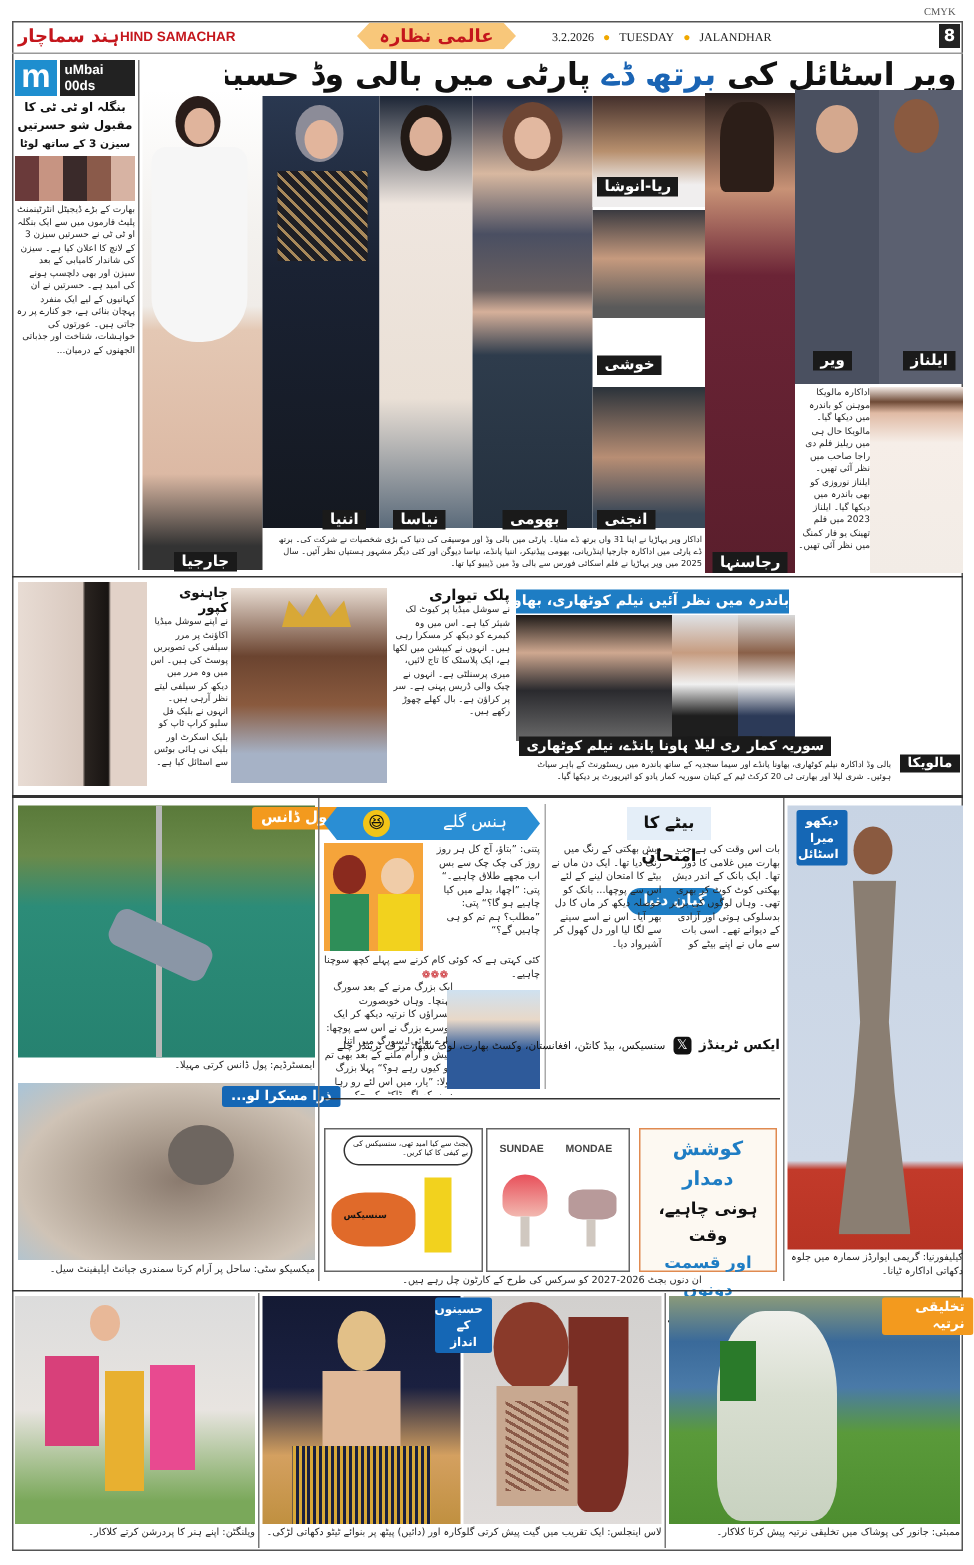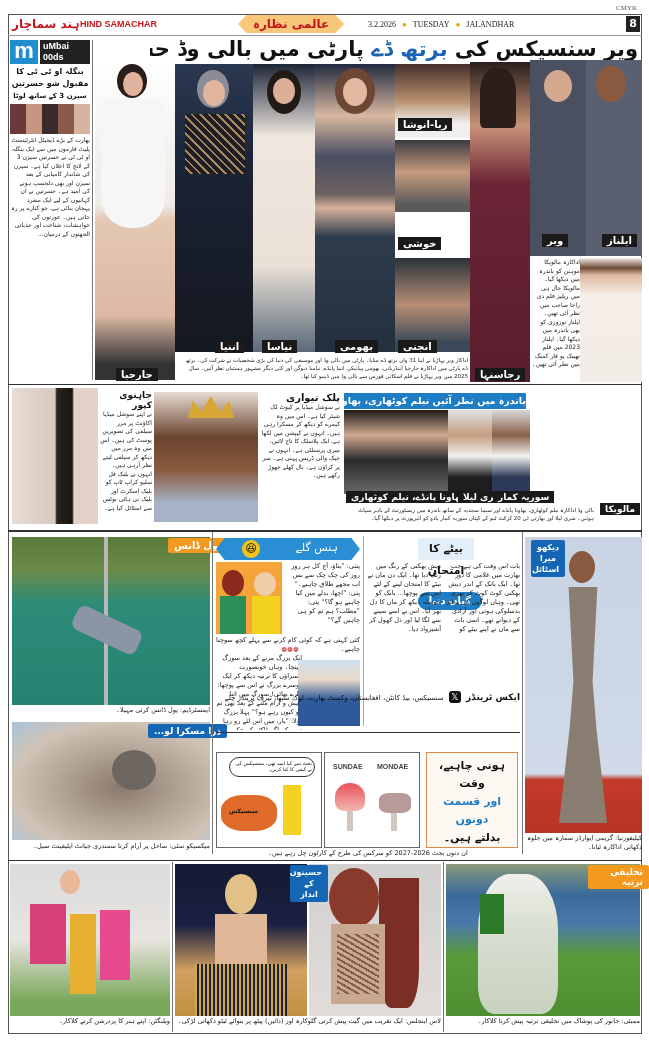--- a/index.html
+++ b/index.html
@@ -63,21 +63,21 @@
 <div class="abs rtl" style="left:10px;top:66px;width:80px;font-size:8px;line-height:12px;font-weight:bold;text-align:center;">
   <div>بنگلہ او ٹی ٹی کا</div>
   <div>مقبول شو حسرتیں</div>
   <div style="font-size:7px;">سیزن 3 کے ساتھ لوٹا</div>
 </div>
 <div class="photo" style="left:10px;top:104px;width:80px;height:30px;background:linear-gradient(90deg,#6a3a3a 0 20%,#c79482 20% 40%,#3a2a2a 40% 60%,#8a5a4a 60% 80%,#d7b3a3 80%);"></div>
 <div class="abs rtl small-text" style="left:10px;top:136px;width:80px;height:240px;overflow:hidden;">بھارت کے بڑے ڈیجیٹل انٹرٹینمنٹ پلیٹ فارموں میں سے ایک بنگلہ او ٹی ٹی نے حسرتیں سیزن 3 کے لانچ کا اعلان کیا ہے۔ سیزن کی شاندار کامیابی کے بعد سیزن اور بھی دلچسپ ہونے کی امید ہے۔ حسرتیں نے ان کہانیوں کے لیے ایک منفرد پہچان بنائی ہے، جو کنارے پر رہ جاتی ہیں۔ عورتوں کی خواہشات، شناخت اور جذباتی الجھنوں کے درمیان...</div>
 <div class="vline" style="left:92px;top:40px;height:340px;"></div>
 
 <div class="headline rtl">
-  <span>ویر سنسیکس کی </span><span class="blue">برتھ ڈے</span><span> پارٹی میں بالی وڈ حسیناؤں نے بکھیرے جلوے</span>
+  <span>ویر اسٹائل کی </span><span class="blue">برتھ ڈے</span><span> پارٹی میں بالی وڈ حسیناؤں نے بکھیرے جلوے</span>
 </div>
 
 <div class="photo" style="left:95px;top:60px;width:80px;height:320px;background:linear-gradient(180deg,#fff 0,#f3f1ee 30%,#f0ece8 45%,#e4c8b4 50%,#dcb9a4 80%,#333 95%);">
   <div style="position:absolute;left:22px;top:4px;width:30px;height:34px;border-radius:50%;background:#2a1d1a;"></div>
   <div style="position:absolute;left:28px;top:12px;width:20px;height:24px;border-radius:50%;background:#e0b49c;"></div>
   <div style="position:absolute;left:6px;top:38px;width:64px;height:130px;background:#f6f6f6;border-radius:10px 10px 30px 30px;"></div>
 </div>
 <div class="label-black" style="left:116px;top:368px;">جارجیا</div>
 
 <div class="photo" style="left:175px;top:64px;width:78px;height:288px;background:linear-gradient(180deg,#2a3850,#1a2233 40%,#141820 100%);">
@@ -214,20 +214,21 @@
   <div style="position:absolute;left:8px;top:10px;font-size:7px;font-weight:bold;color:#444;font-family:'Liberation Sans',sans-serif;">SUNDAE</div>
   <div style="position:absolute;left:52px;top:10px;font-size:7px;font-weight:bold;color:#444;font-family:'Liberation Sans',sans-serif;">MONDAE</div>
   <div style="position:absolute;left:10px;top:30px;width:30px;height:28px;border-radius:50% 50% 30% 30%;background:linear-gradient(180deg,#e8505a,#f2b8b0);"></div>
   <div style="position:absolute;left:22px;top:58px;width:6px;height:20px;background:#d0c8c0;"></div>
   <div style="position:absolute;left:54px;top:40px;width:32px;height:20px;border-radius:30%;background:#b89a9a;"></div>
   <div style="position:absolute;left:66px;top:60px;width:6px;height:18px;background:#d0c8c0;"></div>
 </div>
 <div class="caption" style="left:216px;top:849px;width:304px;text-align:center;">ان دنوں بجٹ 2026-2027 کو سرکس کی طرح کے کارٹون چل رہے ہیں۔</div>
 
 <div class="quote-box rtl" style="left:426px;top:752px;width:92px;height:96px;padding:4px;text-align:center;font-weight:bold;">
+  <div style="color:#1e7dc4;font-size:13px;line-height:20px;">کوشش دمدار</div>
   <div style="color:#111;font-size:11px;line-height:18px;">ہونی چاہیے، وقت</div>
   <div style="color:#1e7dc4;font-size:11px;line-height:18px;">اور قسمت دونوں</div>
   <div style="color:#111;font-size:11px;line-height:18px;">بدلتے ہیں۔</div>
 </div>
 
 <div class="hline" style="left:8px;top:860px;width:634px;background:#333;"></div>
 
 <div class="photo" style="left:10px;top:864px;width:160px;height:152px;background:linear-gradient(180deg,#dcdcdc,#e8e4e0 50%,#7aa85a 90%);">
   <div style="position:absolute;left:50px;top:6px;width:20px;height:24px;border-radius:50%;background:#e8b898;"></div>
   <div style="position:absolute;left:20px;top:40px;width:36px;height:60px;background:#d8407a;"></div>

